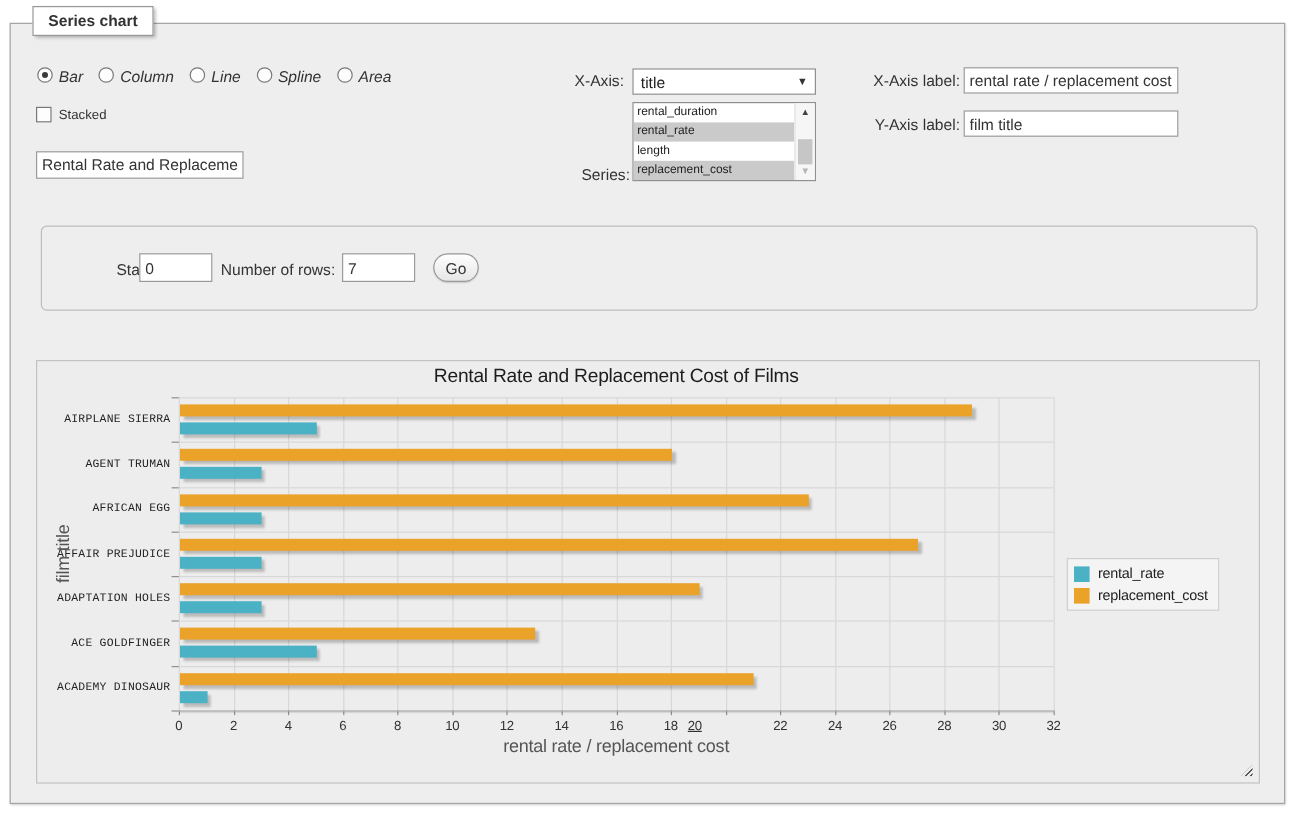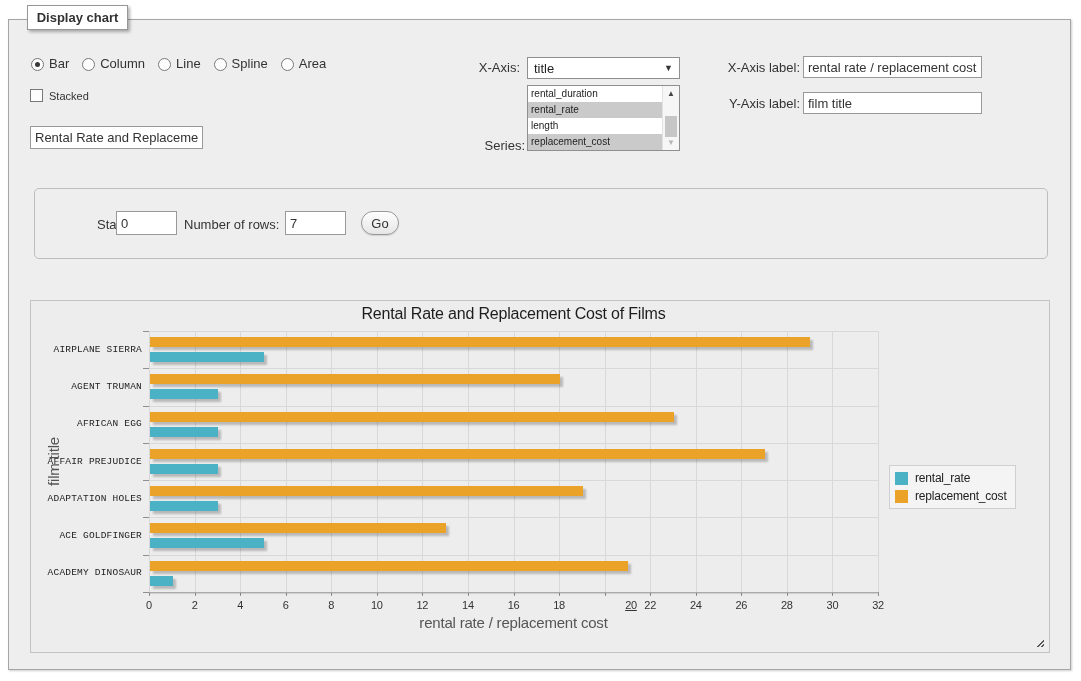--- a/index.html
+++ b/index.html
@@ -10,21 +10,21 @@
               background:#eeeeee; border:1px solid #a5a5a5; box-shadow:1px 1px 2px rgba(0,0,0,.2); }
   .tab { position:absolute; left:27px; top:5px; width:101px; height:25px; background:#fff;
          border:1px solid #979797; box-shadow:2px 2px 3px rgba(0,0,0,.3); z-index:5;
          display:flex; align-items:center; justify-content:center;
          font-size:13px; font-weight:bold; color:#333; }
 
   .lbl { position:absolute; font-size:13px; color:#333; white-space:nowrap; }
   .lbl.r { text-align:right; }
 
   .radio-row { position:absolute; left:31px; top:56px; display:flex; gap:13px; align-items:center; }
-  .radio-group { display:flex; gap:5px; align-items:flex-end; font-size:13px; color:#333; }
+  .radio-group { display:flex; gap:5px; align-items:flex-start; font-size:13px; color:#333;font-style:italic; }
   .radio { width:13px; height:13px; border-radius:50%; border:1px solid #787878; background:#fdfdfd; position:relative; }
   .radio.checked::after { content:""; position:absolute; inset:3px; border-radius:50%; background:#3a3a3a; }
   .checkbox { width:13px; height:13px; border:1px solid #787878; background:#fdfdfd; }
   .check-row { position:absolute; left:30px; top:89px; display:flex; gap:6px; align-items:center; font-size:11px; color:#333; }
 
   .tinput { position:absolute; border:1px solid #999; background:#fff; font-family:"Liberation Sans", sans-serif;
             font-size:13px; color:#333; padding:2px 4px; outline:none; }
 
   .selectbox { position:absolute; left:527px; top:57px; width:153px; height:22px; background:#fff;
                border:1px solid #8f8f8f; display:flex; align-items:center; font-size:13px; color:#222;
@@ -69,21 +69,21 @@
   .swatch { width:13px; height:13px; }
   .resize-grip { position:absolute; right:5px; bottom:5px; width:10px; height:10px;
                  background:repeating-linear-gradient(135deg,#555 0 1px,transparent 1px 3px);
                  clip-path:polygon(100% 0,100% 100%,0 100%); }
 </style>
 </head>
 <body>
 
 <div id="app">
   <div class="fieldset"></div>
-  <div class="tab">Display chart</div>
+  <div class="tab">Series chart</div>
 
   <div class="radio-row" id="radio-row">
       <span class="radio-group">
         <span class="radio checked"></span>
         <span>Bar</span>
       </span>
       <span class="radio-group">
         <span class="radio"></span>
         <span>Column</span>
       </span>
@@ -169,21 +169,21 @@
         <div class="tickmark-x" style="left: 436.938px; top: 291px;"></div>
         <div class="xtick-lbl" style="left: 416.938px; top: 298px;">14</div>
         <div class="gridline-v" style="left: 482.5px; top: 30px; height: 261px;"></div>
         <div class="tickmark-x" style="left: 482.5px; top: 291px;"></div>
         <div class="xtick-lbl" style="left: 462.5px; top: 298px;">16</div>
         <div class="gridline-v" style="left: 528.062px; top: 30px; height: 261px;"></div>
         <div class="tickmark-x" style="left: 528.062px; top: 291px;"></div>
         <div class="xtick-lbl" style="left: 508.062px; top: 298px;">18</div>
         <div class="gridline-v" style="left: 573.625px; top: 30px; height: 261px;"></div>
         <div class="tickmark-x" style="left: 573.625px; top: 291px;"></div>
-        <div class="xtick-lbl" style="left: 580px; top: 298px; text-decoration: underline;">20</div>
+        <div class="xtick-lbl" style="left: 528px; top: 298px; text-decoration: underline;">20</div>
         <div class="gridline-v" style="left: 619.188px; top: 30px; height: 261px;"></div>
         <div class="tickmark-x" style="left: 619.188px; top: 291px;"></div>
         <div class="xtick-lbl" style="left: 599.188px; top: 298px;">22</div>
         <div class="gridline-v" style="left: 664.75px; top: 30px; height: 261px;"></div>
         <div class="tickmark-x" style="left: 664.75px; top: 291px;"></div>
         <div class="xtick-lbl" style="left: 644.75px; top: 298px;">24</div>
         <div class="gridline-v" style="left: 710.312px; top: 30px; height: 261px;"></div>
         <div class="tickmark-x" style="left: 710.312px; top: 291px;"></div>
         <div class="xtick-lbl" style="left: 690.312px; top: 298px;">26</div>
         <div class="gridline-v" style="left: 755.875px; top: 30px; height: 261px;"></div>

